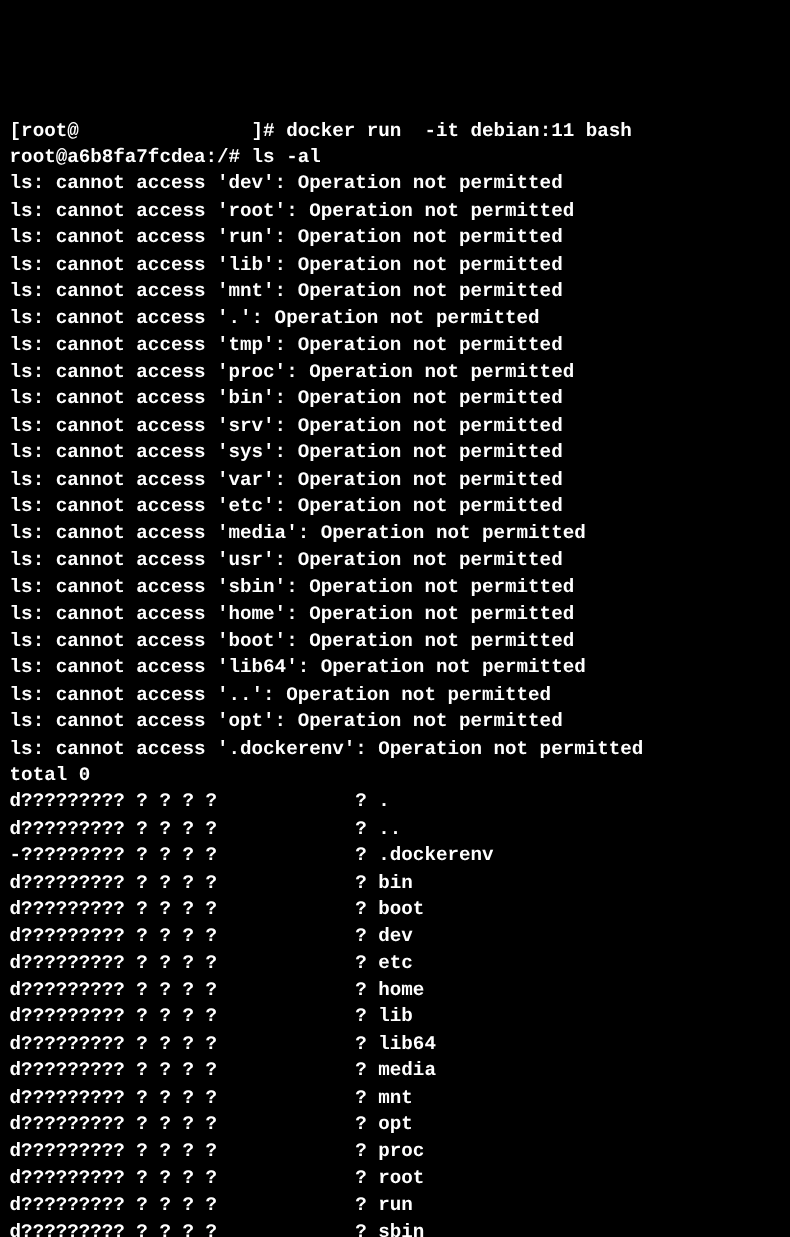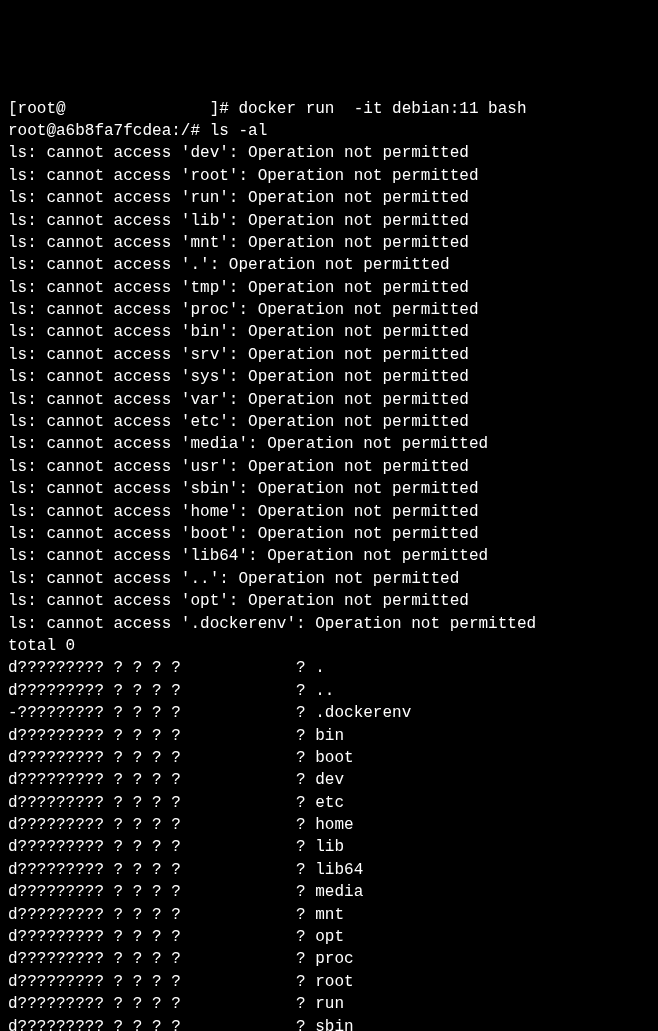--- a/index.html
+++ b/index.html
@@ -9,20 +9,21 @@
       color: #ffffff;
       font-family: 'Consolas', 'Courier New', monospace;
       font-size: 16px;
       line-height: 1.4;
       white-space: pre;
       width: 658px;
       box-sizing: border-box;
     }
     .terminal-line {
       display: block;
+      font-weight: bold;
     }
     .redacted {
       background-color: #000000;
       color: #000000;
     }
   </style>
 </head>
 <body>
 
 

